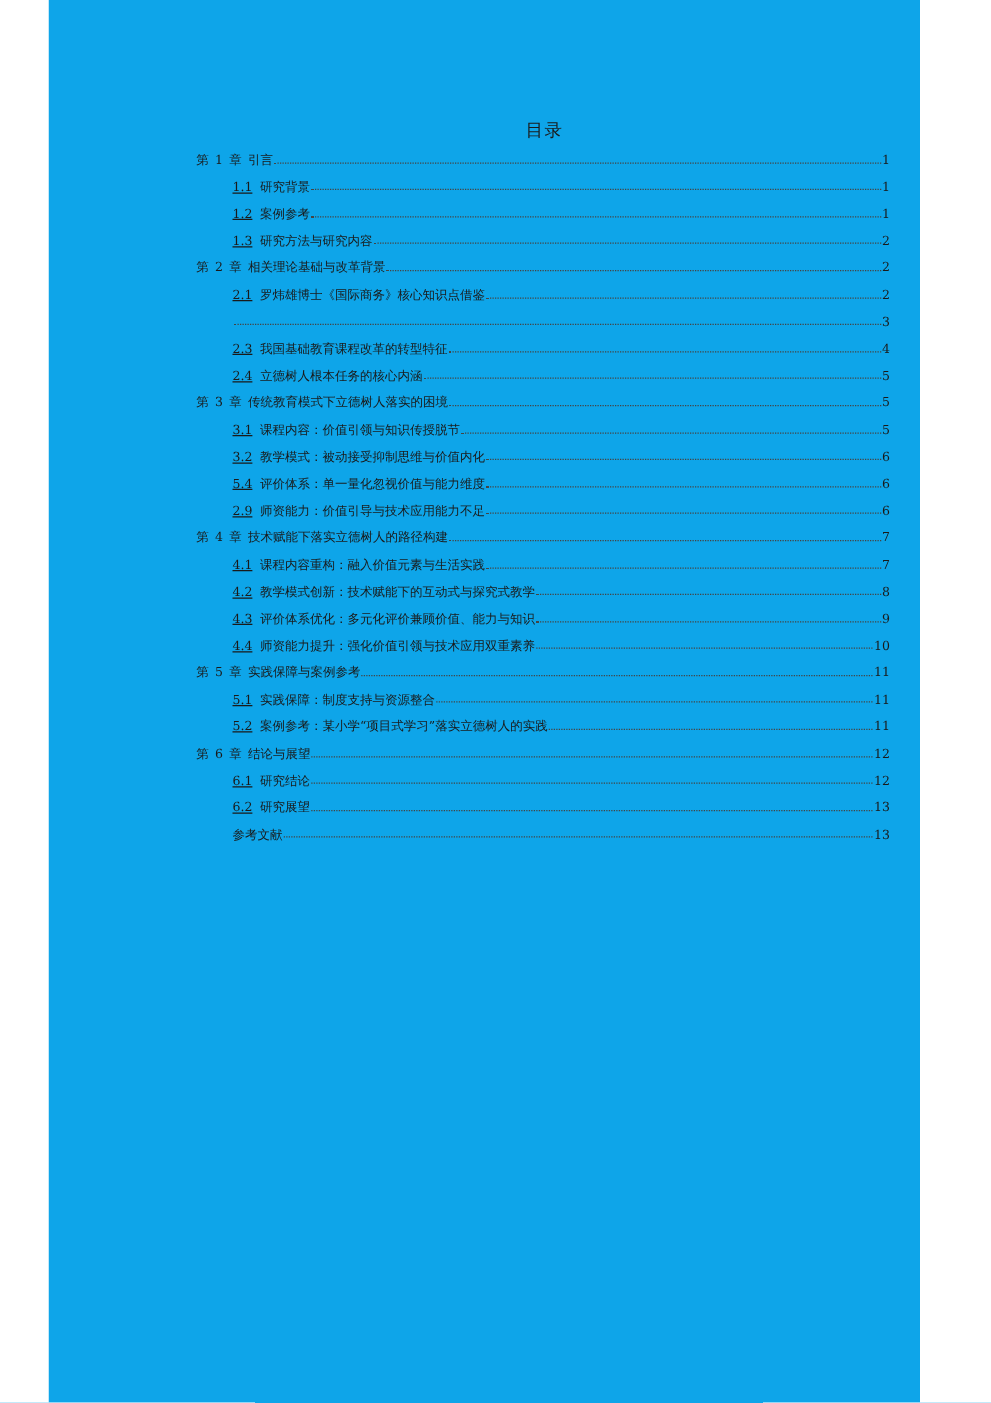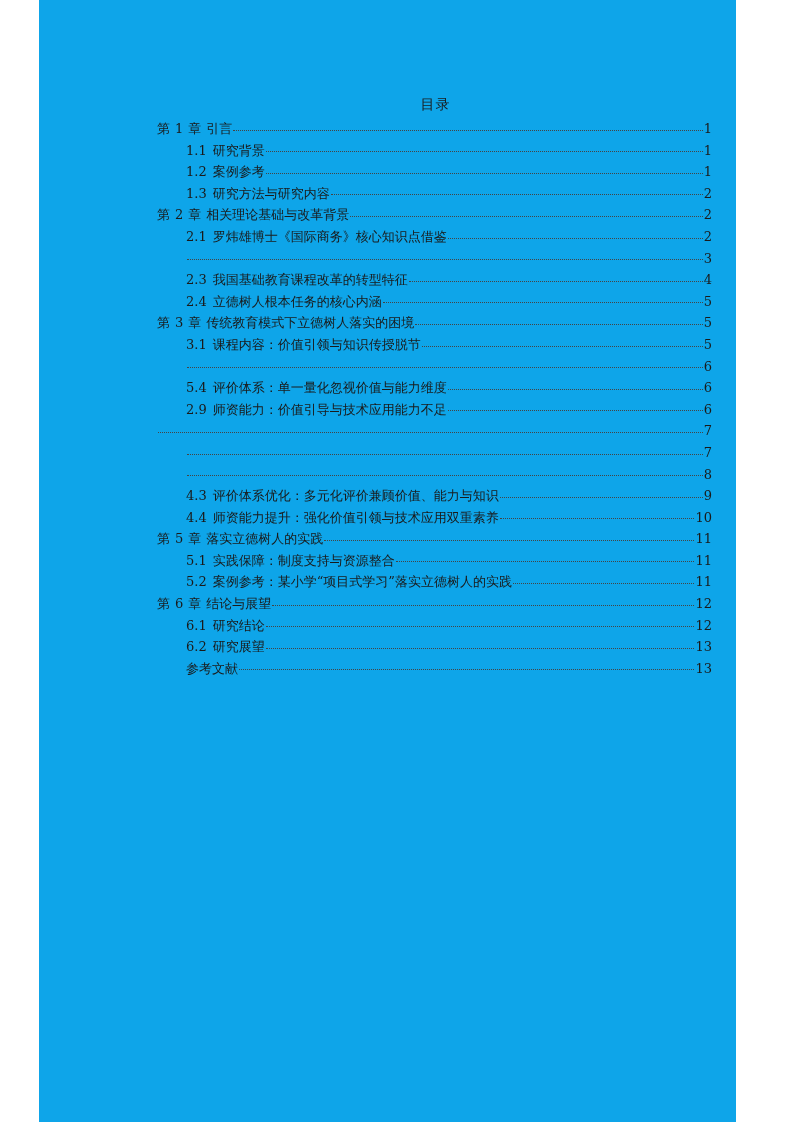--- a/index.html
+++ b/index.html
@@ -2,25 +2,25 @@
 <html><head>
   <meta charset="utf-8">
   <style>
     html, body { margin: 0; padding: 0; background: #ffffff; }
     body { width: 793px; height: 1122px; position: relative; overflow: hidden;
       font-family: "DejaVu Serif", "Liberation Serif", serif; color: #1a1a1a; }
     .page { position: absolute; left: 0; top: 0; width: 697px; height: 1122px; background: #0ea5e9; margin-left: 39px; }
     .toc-title { position: absolute; top: 96px; left: 0; width: 793px; text-align: center;
       font-size: 14px; letter-spacing: 1px; }
     .toc { position: absolute; top: 118px; left: 118px; width: 555px; margin: 0; padding: 0; list-style: none; }
-    .toc-row { display: flex; align-items: center; height: 21.6px; font-size: 13px; line-height: 21.6px; white-space: nowrap; }
+    .toc-row { display: flex; align-items: center; height: 21.6px; font-size: 10px; line-height: 21.6px; white-space: nowrap; }
     .toc-row.level-2 { padding-left: 29px; }
     .toc-row.level-2.ref { padding-left: 29px; }
     .toc-label { flex: 0 0 auto; }
-    .toc-label .num { margin-right: 6px; }
+    .toc-label .num { margin-right: 6px; text-decoration: underline; }
     .chap-pre, .chap-num, .chap-suf { margin-right: 5px; }
     .leader { flex: 1 1 auto; overflow: hidden; margin: 0 1px; position: relative; top: -3px;
       border-bottom: 1.5px dotted #444; height: 1px; align-self: flex-end; margin-bottom: 6px; }
     .page-num { flex: 0 0 auto; text-align: right; min-width: 6px; }
   </style>
 </head>
 <body>
 
 <div class="page">
   <div class="toc-title">目录</div>
@@ -77,59 +77,63 @@
       <span class="toc-label"><span class="chap-pre">第</span><span class="chap-num">3</span><span class="chap-suf">章</span><span>传统教育模式下立德树人落实的困境</span></span>
       <span class="leader"></span>
       <span class="page-num">5</span>
     </li>
     <li class="toc-row level-2">
       <span class="toc-label"><span class="num">3.1</span><span>课程内容：价值引领与知识传授脱节</span></span>
       <span class="leader"></span>
       <span class="page-num">5</span>
     </li>
     <li class="toc-row level-2">
+      <span class="toc-label"><span class="num">3.2</span><span>教学模式：被动接受抑制思维与价值内化</span></span>
       <span class="leader"></span>
       <span class="page-num">6</span>
     </li>
     <li class="toc-row level-2">
       <span class="toc-label"><span class="num">5.4</span><span>评价体系：单一量化忽视价值与能力维度</span></span>
       <span class="leader"></span>
       <span class="page-num">6</span>
     </li>
     <li class="toc-row level-2">
       <span class="toc-label"><span class="num">2.9</span><span>师资能力：价值引导与技术应用能力不足</span></span>
       <span class="leader"></span>
       <span class="page-num">6</span>
     </li>
 
     <li class="toc-row level-1">
+      <span class="toc-label"><span class="chap-pre">第</span><span class="chap-num">4</span><span class="chap-suf">章</span><span>技术赋能下落实立德树人的路径构建</span></span>
       <span class="leader"></span>
       <span class="page-num">7</span>
     </li>
     <li class="toc-row level-2">
+      <span class="toc-label"><span class="num">4.1</span><span>课程内容重构：融入价值元素与生活实践</span></span>
       <span class="leader"></span>
       <span class="page-num">7</span>
     </li>
     <li class="toc-row level-2">
+      <span class="toc-label"><span class="num">4.2</span><span>教学模式创新：技术赋能下的互动式与探究式教学</span></span>
       <span class="leader"></span>
       <span class="page-num">8</span>
     </li>
     <li class="toc-row level-2">
       <span class="toc-label"><span class="num">4.3</span><span>评价体系优化：多元化评价兼顾价值、能力与知识</span></span>
       <span class="leader"></span>
       <span class="page-num">9</span>
     </li>
     <li class="toc-row level-2">
       <span class="toc-label"><span class="num">4.4</span><span>师资能力提升：强化价值引领与技术应用双重素养</span></span>
       <span class="leader"></span>
       <span class="page-num">10</span>
     </li>
 
     <li class="toc-row level-1">
-      <span class="toc-label"><span class="chap-pre">第</span><span class="chap-num">5</span><span class="chap-suf">章</span><span>落实立德树人的实践</span></span>
+      <span class="toc-label"><span class="chap-pre">第</span><span class="chap-num">5</span><span class="chap-suf">章</span><span>实践保障与案例参考</span></span>
       <span class="leader"></span>
       <span class="page-num">11</span>
     </li>
     <li class="toc-row level-2">
       <span class="toc-label"><span class="num">5.1</span><span>实践保障：制度支持与资源整合</span></span>
       <span class="leader"></span>
       <span class="page-num">11</span>
     </li>
     <li class="toc-row level-2">
       <span class="toc-label"><span class="num">5.2</span><span>案例参考：某小学“项目式学习”落实立德树人的实践</span></span>

